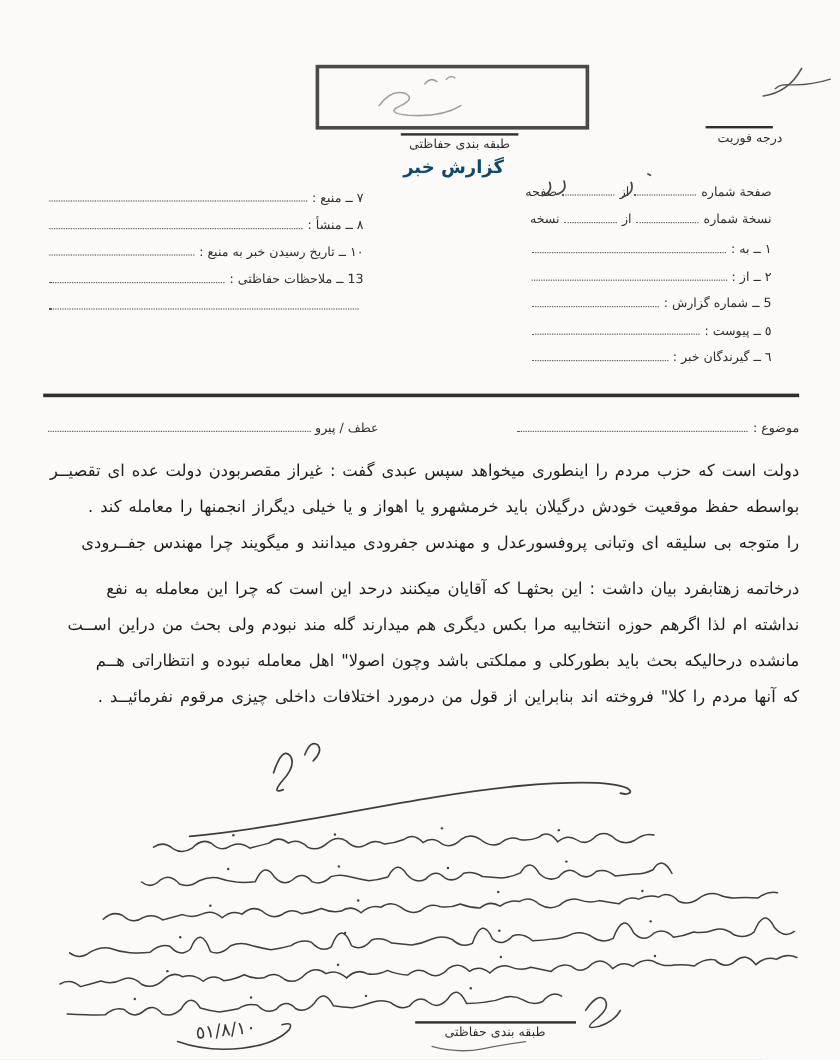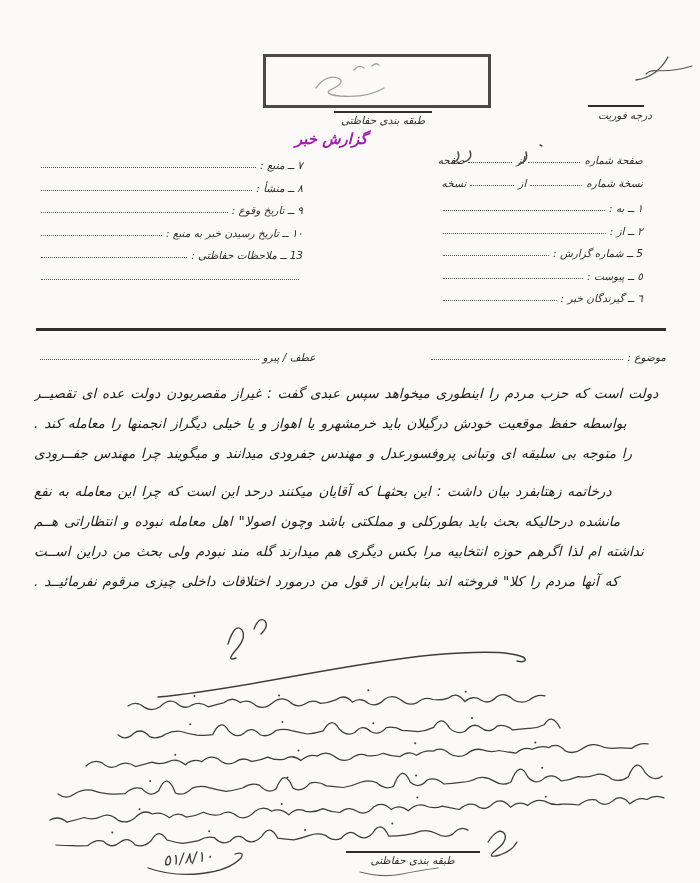--- a/index.html
+++ b/index.html
@@ -1,47 +1,47 @@
 <!DOCTYPE html>
 <html lang="fa"><head>
 <meta charset="utf-8">
 <style>
   html,body{margin:0;padding:0;background:#e8e8e6;}
   #page{
     position:relative;width:700px;height:883px;margin:0 auto;
     background:#fbfaf8;overflow:hidden;
-    font-family:"DejaVu Sans",sans-serif;color:#242424;font-style:italic;
+    font-family:"DejaVu Sans",sans-serif;color:#242424;
   }
   .abs{position:absolute;}
   .fa{direction:rtl;unicode-bidi:isolate;}
   .small{font-size:10.5px;color:#2e2e2e;}
   .rule{background:#2f2f2f;}
   
   #stamp-box{left:263px;top:54px;width:222px;height:48px;border:3px solid #4a4a4a;}
   
   #class-top-line{left:334px;top:111px;width:98px;height:2px;}
   #class-top{left:303px;top:114px;width:160px;text-align:center;}
-  #report-title{left:295px;top:130px;width:125px;text-align:left;font-weight:bold;font-size:15px;color:#a21caf;}
+  #report-title{left:295px;top:130px;width:125px;text-align:right;font-weight:bold;font-size:15px;color:#0c4a6e;}
   
   #urgency-line{left:588px;top:105px;width:56px;height:2px;}
   #urgency{left:580px;top:109px;width:90px;text-align:center;}
   
   .frow{display:flex;align-items:flex-end;direction:rtl;height:22.4px;font-size:10.5px;color:#2e2e2e;}
   .frow .lbl{white-space:nowrap;}
   .dots{flex:1;border-bottom:1.5px dotted #5a5a5a;margin:0 4px 3px 4px;height:1px;}
   .dots-fix{border-bottom:1.5px dotted #5a5a5a;margin:0 4px 3px 4px;height:1px;}
   #meta-block{right:57px;top:144px;width:238px;}
   #fields-right{right:57px;top:192px;width:204px;}
   #fields-left{left:37px;top:149px;width:266px;}
   
   #main-rule{left:36px;top:328px;width:630px;height:3px;}
   #subject-row{left:36px;top:341px;width:630px;}
   
   #body-block{right:34px;top:378px;width:632px;direction:rtl;}
-  .bline{font-size:13.6px;line-height:30px;white-space:nowrap;overflow:hidden;text-align:left;color:#1d1d1d;letter-spacing:.1px;word-spacing:1.5px;}
+  .bline{font-size:13.6px;line-height:30px;white-space:nowrap;overflow:hidden;text-align:right;color:#1d1d1d;letter-spacing:.1px;word-spacing:1.5px;}
   .bline.p2{margin-top:8px;}
   
   #class-bot-line{left:346px;top:851px;width:134px;height:2px;}
   #class-bot{left:330px;top:854px;width:165px;text-align:center;}
   #ink{position:absolute;left:0;top:0;pointer-events:none;}
 </style>
 </head>
 <body>
 
 <div id="page">
@@ -95,24 +95,20 @@
       </div>
   </div>
 
   <div id="fields-left" class="abs">
     <div class="frow">
         <span class="lbl">٧ ــ منبع :</span>
         <span class="dots"></span>
       </div>
     <div class="frow">
         <span class="lbl">٨ ــ منشأ :</span>
-        <span class="dots"></span>
-      </div>
-    <div class="frow">
-        <span class="lbl">٩ ــ تاریخ وقوع :</span>
         <span class="dots"></span>
       </div>
     <div class="frow">
         <span class="lbl">١٠ ــ تاریخ رسیدن خبر به منبع :</span>
         <span class="dots"></span>
       </div>
     <div class="frow">
         <span class="lbl">13 ــ ملاحظات حفاظتی :</span>
         <span class="dots"></span>
       </div>
@@ -128,22 +124,22 @@
     <span style="width:112px"></span>
     <span class="lbl">عطف / پیرو</span>
     <span class="dots"></span>
   </div>
 
   <div id="body-block" class="abs">
     <div class="bline">دولت است که حزب مردم را اینطوری میخواهد سپس عبدی گفت : غیراز مقصربودن دولت عده ای تقصیــر</div>
     <div class="bline">بواسطه حفظ موقعیت خودش درگیلان باید خرمشهرو یا اهواز و یا خیلی دیگراز انجمنها را معامله کند .</div>
     <div class="bline">را متوجه بی سلیقه ای وتبانی پروفسورعدل و مهندس جفرودی میدانند و میگویند چرا مهندس جفــرودی</div>
     <div class="bline p2">درخاتمه زهتابفرد بیان داشت : این بحثهـا که آقایان میکنند درحد این است که چرا این معامله به نفع</div>
+    <div class="bline">نداشته ام لذا اگرهم حوزه انتخابیه مرا بکس دیگری هم میدارند گله مند نبودم ولی بحث من دراین اســت</div>
     <div class="bline">مانشده درحالیکه بحث باید بطورکلی و مملکتی باشد وچون اصولا" اهل معامله نبوده و انتظاراتی هــم</div>
-    <div class="bline">نداشته ام لذا اگرهم حوزه انتخابیه مرا بکس دیگری هم میدارند گله مند نبودم ولی بحث من دراین اســت</div>
     <div class="bline">که آنها مردم را کلا" فروخته اند بنابراین از قول من درمورد اختلافات داخلی چیزی مرقوم نفرمائیــد .</div>
   </div>
 
   <div id="class-bot-line" class="abs rule"></div>
   <div id="class-bot" class="abs small fa">طبقه بندی حفاظتی</div>
 
   <svg id="ink" width="700" height="883" viewBox="0 0 700 883">
     <g fill="none" stroke="#9f9f9f" stroke-width="1.3" stroke-linecap="round">
       <path d="M316 88 q10 -14 22 -10 q8 4 -4 10 q-14 6 6 8 q28 2 44 -8"></path>
       <path d="M354 70 q5 -6 10 -2 M372 66 q4 -4 7 -1"></path>

